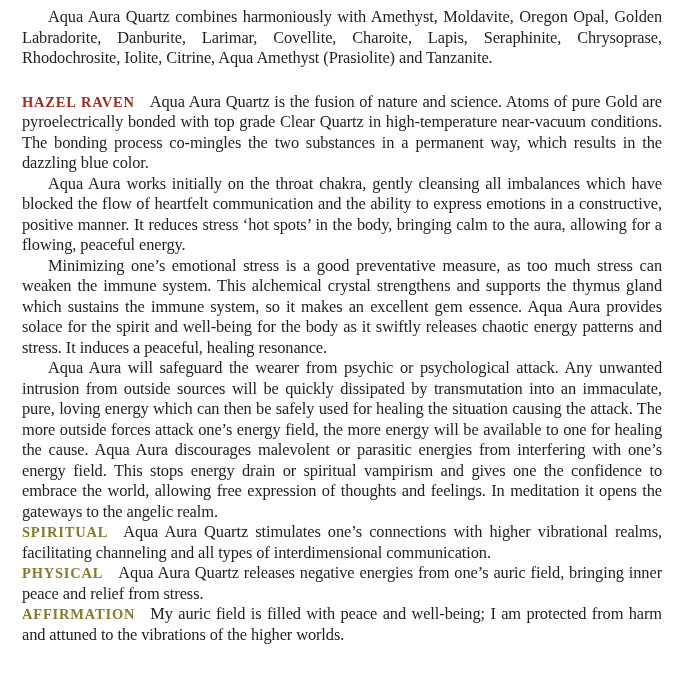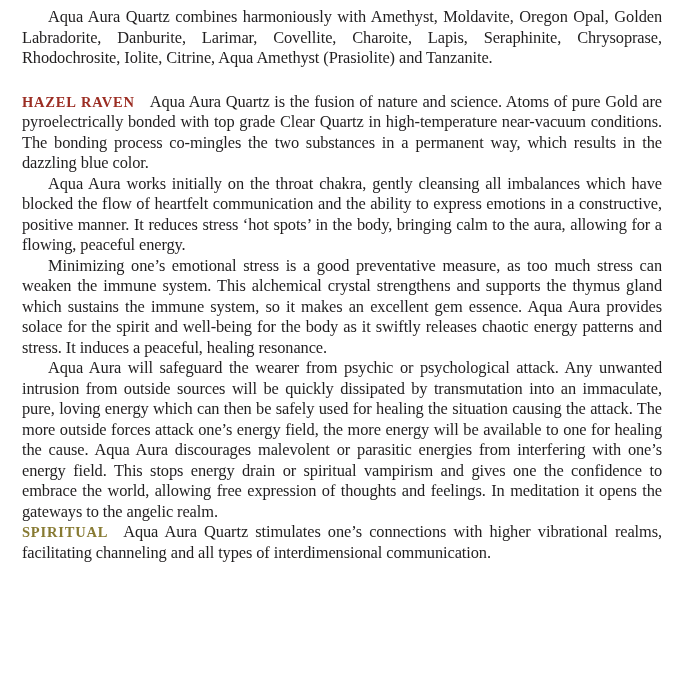--- a/index.html
+++ b/index.html
@@ -53,15 +53,17 @@
 
   <p class="para"><span>Aqua Aura works initially on the throat chakra, gently cleansing all imbalances which have blocked the flow of heartfelt communication and the ability to express emotions in a constructive, positive manner. It reduces stress ‘hot spots’ in the body, bringing calm to the aura, allowing for a flowing, peaceful energy.</span></p>
 
   <p class="para"><span>Minimizing one’s emotional stress is a good preventative measure, as too much stress can weaken the immune system. This alchemical crystal strengthens and supports the thymus gland which sustains the immune system, so it makes an excellent gem essence. Aqua Aura provides solace for the spirit and well-being for the body as it swiftly releases chaotic energy patterns and stress. It induces a peaceful, healing resonance.</span></p>
 
   <p class="para"><span>Aqua Aura will safeguard the wearer from psychic or psychological attack. Any unwanted intrusion from outside sources will be quickly dissipated by transmutation into an immaculate, pure, loving energy which can then be safely used for healing the situation causing the attack. The more outside forces attack one’s energy field, the more energy will be available to one for healing the cause. Aqua Aura discourages malevolent or parasitic energies from interfering with one’s energy field. This stops energy drain or spiritual vampirism and gives one the confidence to embrace the world, allowing free expression of thoughts and feelings. In meditation it opens the gateways to the angelic realm.</span></p>
 
   <p class="para no-indent"><span class="label section">SPIRITUAL</span><span>Aqua Aura Quartz stimulates one’s connections with higher vibrational realms, facilitating channeling and all types of interdimensional communication.</span></p>
 
 
+  <p class="para no-indent"><span class="label section">PHYSICAL</span><span>Aqua Aura Quartz releases negative energies from one’s auric field, bringing inner peace and relief from stress.</span></p>
 
+  <p class="para no-indent"><span class="label section">AFFIRMATION</span><span>My auric field is filled with peace and well-being; I am protected from harm and attuned to the vibrations of the higher worlds.</span></p>
 
 </div>
 
 </body></html>

